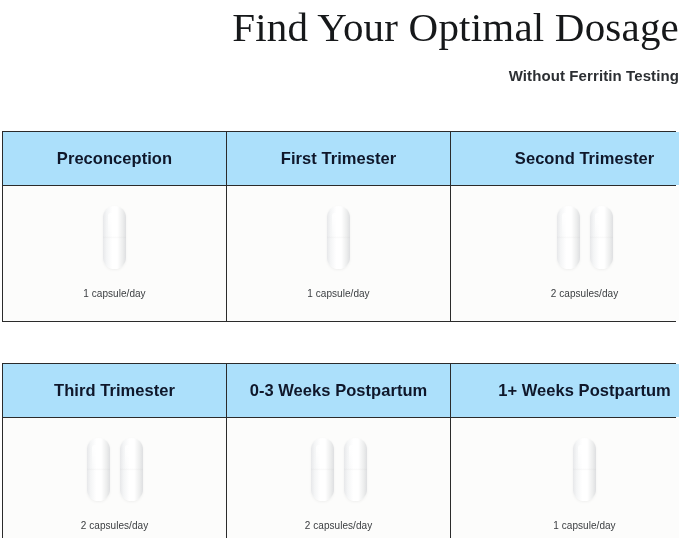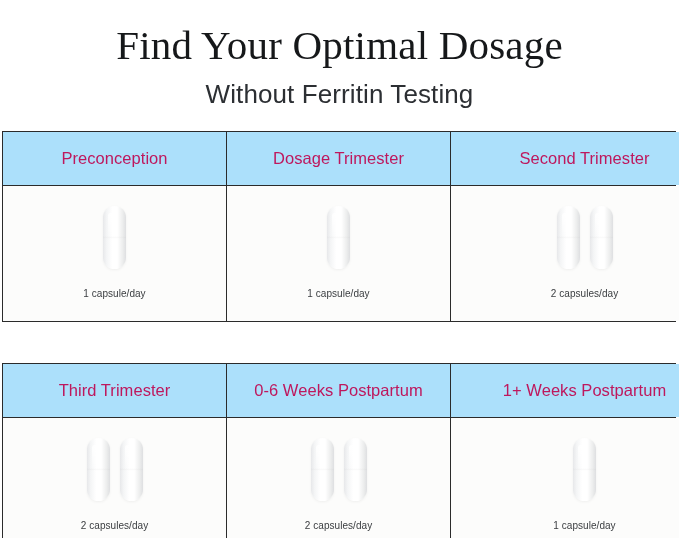--- a/index.html
+++ b/index.html
@@ -11,37 +11,37 @@
     height: 538px;
     background: #ffffff;
     font-family: "Liberation Sans", sans-serif;
     overflow: hidden;
     position: relative;
   }
 
   
   .heading-block {
     width: 100%;
-    padding-top: 20px;
-    text-align: center;
+    padding-top: 2px;
+    text-align: right;
   }
   .page-title {
     font-family: "Liberation Serif", serif;
     font-weight: 400;
     font-size: 41px;
     line-height: 46px;
     letter-spacing: 0.2px;
     color: #16181a;
     margin: 0;
     padding-top: 2px;
   }
   .page-subtitle {
     font-family: "Liberation Sans", sans-serif;
-    font-weight: 400;
-    font-size: 26px;
+    font-weight: 700;
+    font-size: 15px;
     line-height: 26px;
     color: #2c2f33;
     margin: 0;
     padding-top: 13px;
     letter-spacing: 0.1px;
   }
 
   
   .dosage-table {
     position: absolute;
@@ -68,23 +68,24 @@
   }
 
   .header-cell {
     flex: 0 0 auto;
     display: flex;
     align-items: center;
     justify-content: center;
     background: #ace0fb;
     box-sizing: border-box;
     font-size: 16.5px;
-    color: #be185d;
+    color: #0f172a;
     letter-spacing: 0.05px;
     text-align: center;
+    font-weight: bold;
   }
   .body-cell {
     flex: 0 0 auto;
     display: flex;
     flex-direction: column;
     align-items: center;
     justify-content: flex-start;
     background: #fcfcfb;
     box-sizing: border-box;
     position: relative;
@@ -158,21 +159,21 @@
   <h1 class="page-title">Find Your Optimal Dosage</h1>
   <p class="page-subtitle">Without Ferritin Testing</p>
 </div>
 
 <div class="dosage-table" id="table-1">
   <div class="table-header-row">
     <div class="header-cell col-1">
       <span>Preconception</span>
     </div>
     <div class="header-cell col-2">
-      <span>Dosage Trimester</span>
+      <span>First Trimester</span>
     </div>
     <div class="header-cell col-3">
       <span>Second Trimester</span>
     </div>
   </div>
   <div class="table-body-row">
     <div class="body-cell col-1">
       <div class="capsule-stage">
         <div class="capsule"></div>
       </div>
@@ -193,21 +194,21 @@
     </div>
   </div>
 </div>
 
 <div class="dosage-table" id="table-2">
   <div class="table-header-row">
     <div class="header-cell col-1">
       <span>Third Trimester</span>
     </div>
     <div class="header-cell col-2">
-      <span>0-6 Weeks Postpartum</span>
+      <span>0-3 Weeks Postpartum</span>
     </div>
     <div class="header-cell col-3">
       <span>1+ Weeks Postpartum</span>
     </div>
   </div>
   <div class="table-body-row">
     <div class="body-cell col-1">
       <div class="capsule-stage">
         <div class="capsule"></div>
         <div class="capsule"></div>

